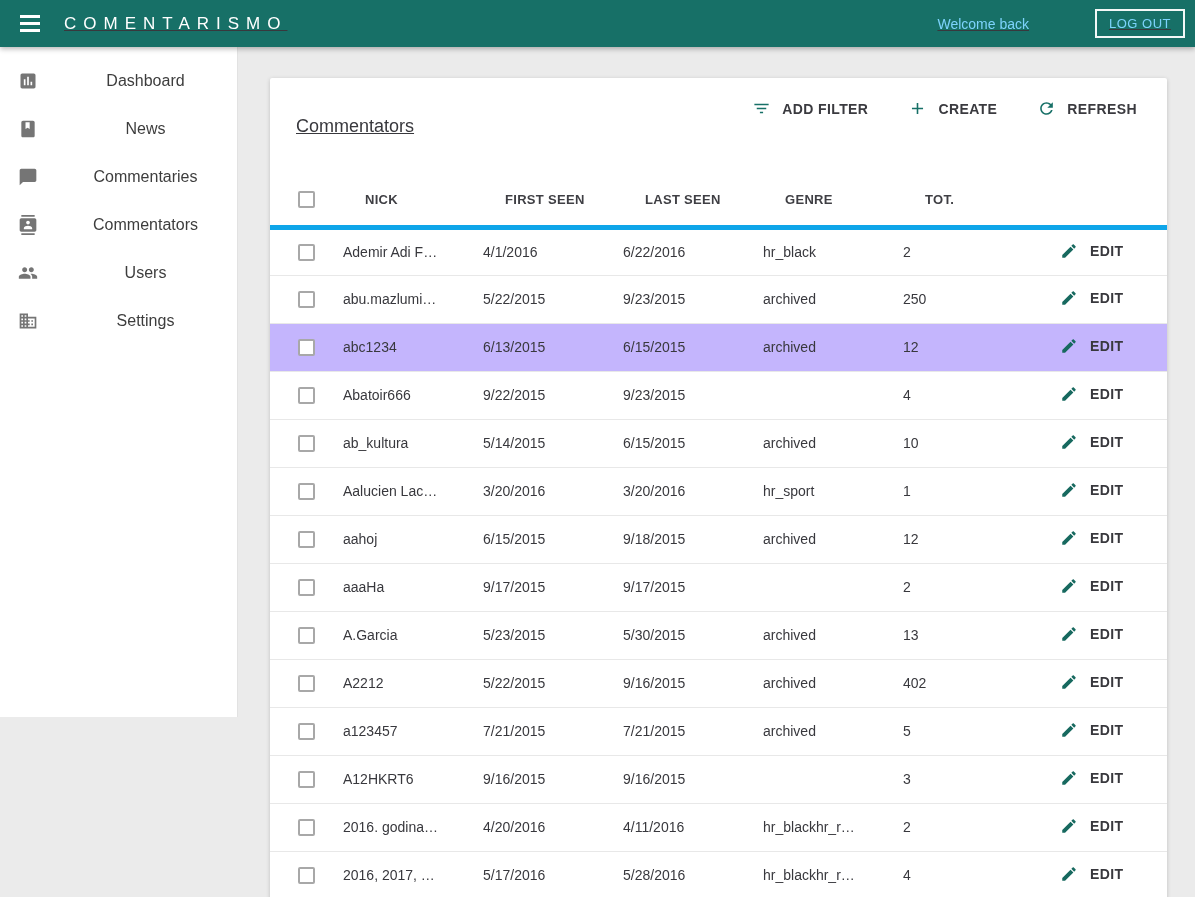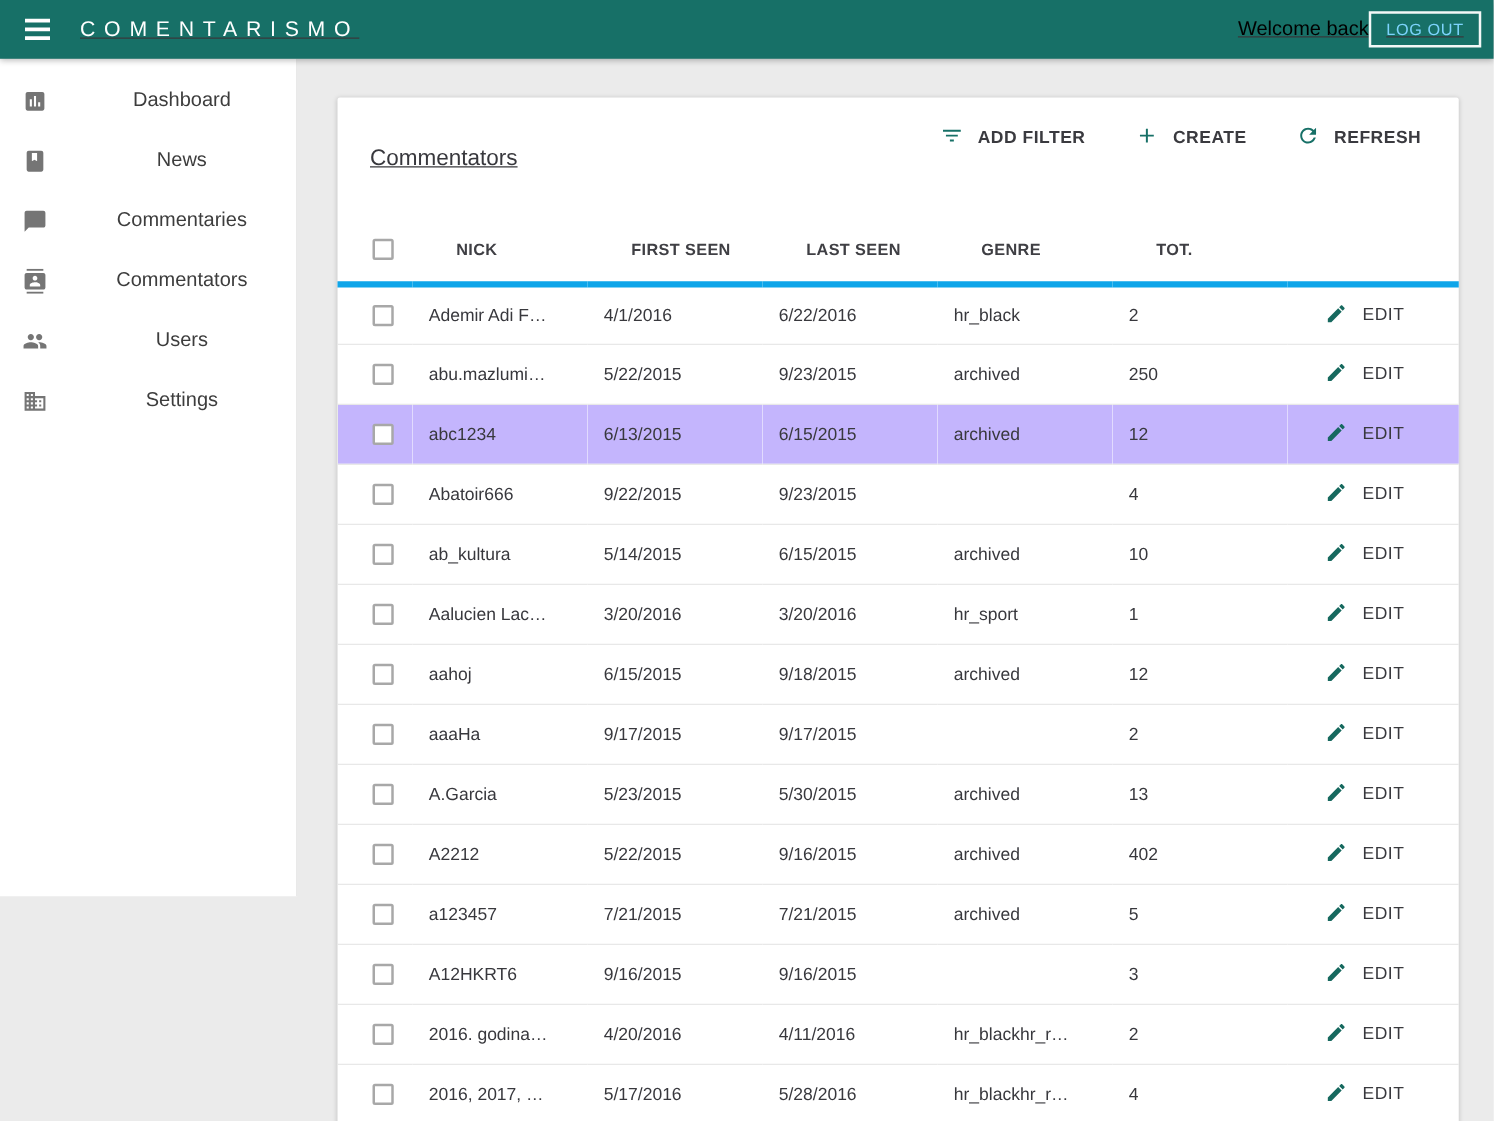--- a/index.html
+++ b/index.html
@@ -13,21 +13,21 @@
     height:47px; background:#177067; display:flex; align-items:center;
     padding:0 10px 0 20px; position:relative; z-index:5;
     box-shadow:0 2px 5px rgba(0,0,0,0.28);
     text-decoration:underline;
   }
   .hamburger { background:none; border:none; cursor:pointer; width:22px;
     display:flex; flex-direction:column; gap:4px; margin-right:22px; }
   .hamburger span { display:block; height:3px; width:20px; background:#fff; }
   .brand { color:#fff; font-size:17px; letter-spacing:7px; font-weight:400; }
   .topbar .spacer { flex:1; }
-  .welcome { color:#000000; font-size:16px; }
+  .welcome { color:#7dd3fc; font-size:14px; margin-right:66px; }
   .logout {
     background:transparent; border:2px solid rgba(255,255,255,0.95);
     color:#7dd3fc; font-size:13px; padding:5px 12px; letter-spacing:0.5px;
     cursor:pointer; font-family:inherit;
   }
   
   .content { display:flex; height:670px; }
   .sidebar {
     width:238px; background:#fff; border-right:1px solid #e2e2e2;
     padding-top:10px; flex-shrink:0;
@@ -67,21 +67,21 @@
     padding-left:13px; vertical-align:middle; overflow:hidden; white-space:nowrap;
   }
   tr.row-highlighted td { background:#c4b5fd; }
   .checkbox {
     display:inline-block; width:17px; height:17px; background:#fff;
     border:2px solid #a8a8a8; border-radius:2px; cursor:pointer; vertical-align:middle;
   }
   td.col-edit { padding-left:30px; }
   .edit-btn {
     display:inline-flex; align-items:center; gap:12px; background:none; border:none;
-    cursor:pointer; font-family:inherit; font-size:14px; font-weight:400;
+    cursor:pointer; font-family:inherit; font-size:14px; font-weight:700;
     color:#38383d; letter-spacing:0.4px;
   }
   .edit-btn svg { width:18px; height:18px; fill:#17695f; }
 </style>
 </head>
 <body>
 
 <div class="app">
 
   <header class="topbar">

